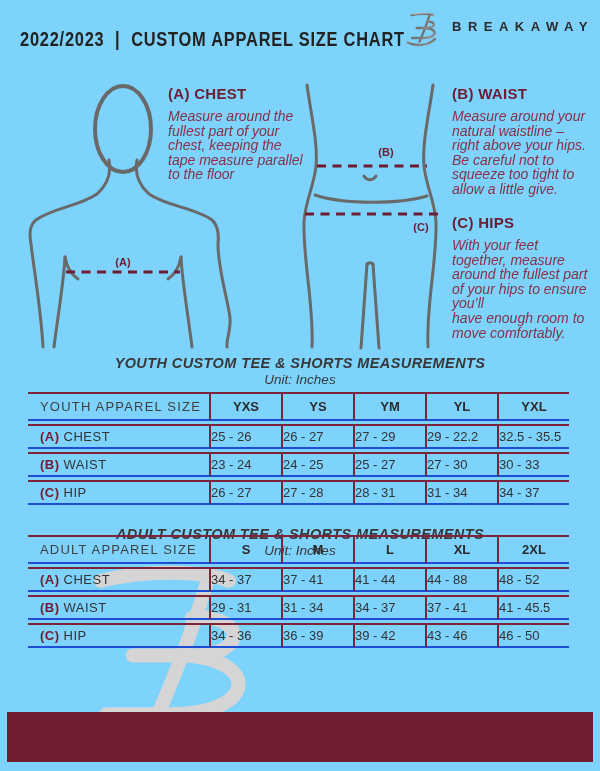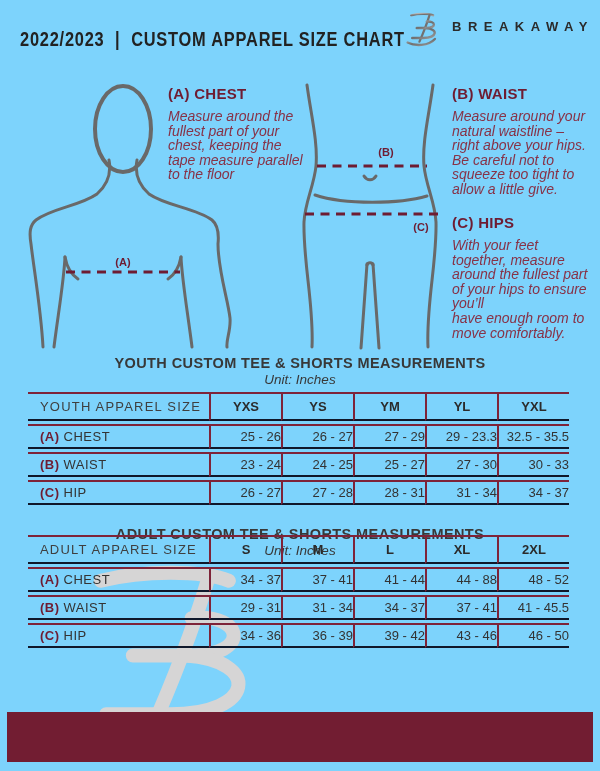--- a/index.html
+++ b/index.html
@@ -32,37 +32,37 @@
   .guide-heading {
     font-size:15px; font-weight:bold; color:#6e1c32; letter-spacing:0.3px; margin-bottom:7px;
   }
   .guide-body {
     font-size:14px; font-style:italic; color:#873247;
     line-height:14.6px; white-space:pre-line;
   }
   
   .sec-title {
     position:absolute; left:0; width:600px; text-align:center;
-    font-size:14.5px; font-weight:bold; color:#383838; letter-spacing:0.4px;
+    font-size:14.5px; font-weight:bold; color:#383838; letter-spacing:0.4px;font-style:italic;
   }
   .sec-unit {
     position:absolute; left:0; width:600px; text-align:center;
     font-size:13.5px; font-style:italic; color:#383838;
   }
   .size-table {
     position:absolute; left:28px; width:541px;
     border-collapse:separate; border-spacing:0 3px; table-layout:fixed;
     background:transparent; z-index:1;
   }
   .size-table th, .size-table td {
-    border-top:2px solid #7e2338; border-bottom:2px solid #0f172a;
+    border-top:2px solid #7e2338; border-bottom:2px solid #1d4ed8;
     vertical-align:middle; background:transparent;
   }
   .size-table th { height:29px; font-size:13px; font-weight:bold; color:#2b2b2b; text-align:center; }
-  .size-table td { height:25px; font-size:13px; color:#333; text-align:right; }
+  .size-table td { height:25px; font-size:13px; color:#333; text-align:left; }
   .size-table .lblcol { text-align:left; padding-left:12px; }
   .size-table th.lblcol { font-weight:normal; font-size:13px; color:#3f3f3f; letter-spacing:1.2px; }
   .size-table .vcell { border-left:2px solid #7e2338; }
   .row-label { font-size:13.5px; color:#3a3a3a; letter-spacing:0.5px; }
   .row-prefix { font-weight:bold; color:#6e1c32; margin-right:4px; }
   
   .watermark { position:absolute; left:58px; top:538px; z-index:0; }
   .watermark path { fill:none; stroke:#d6d5d5; stroke-width:2.6; stroke-linecap:round; }
   .footer-bar {
     position:absolute; left:7px; top:712px; width:586px; height:50px;
@@ -174,21 +174,21 @@
       <th class="vcell">YS</th>
       <th class="vcell">YM</th>
       <th class="vcell">YL</th>
       <th class="vcell">YXL</th>
     </tr>
     <tr>
       <td class="lblcol row-label"><span class="row-prefix">(A)</span><span>CHEST</span></td>
       <td class="vcell">25 - 26</td>
       <td class="vcell">26 - 27</td>
       <td class="vcell">27 - 29</td>
-      <td class="vcell">29 - 23.3</td>
+      <td class="vcell">29 - 22.2</td>
       <td class="vcell">32.5 - 35.5</td>
     </tr>
     <tr>
       <td class="lblcol row-label"><span class="row-prefix">(B)</span><span>WAIST</span></td>
       <td class="vcell">23 - 24</td>
       <td class="vcell">24 - 25</td>
       <td class="vcell">25 - 27</td>
       <td class="vcell">27 - 30</td>
       <td class="vcell">30 - 33</td>
     </tr>

